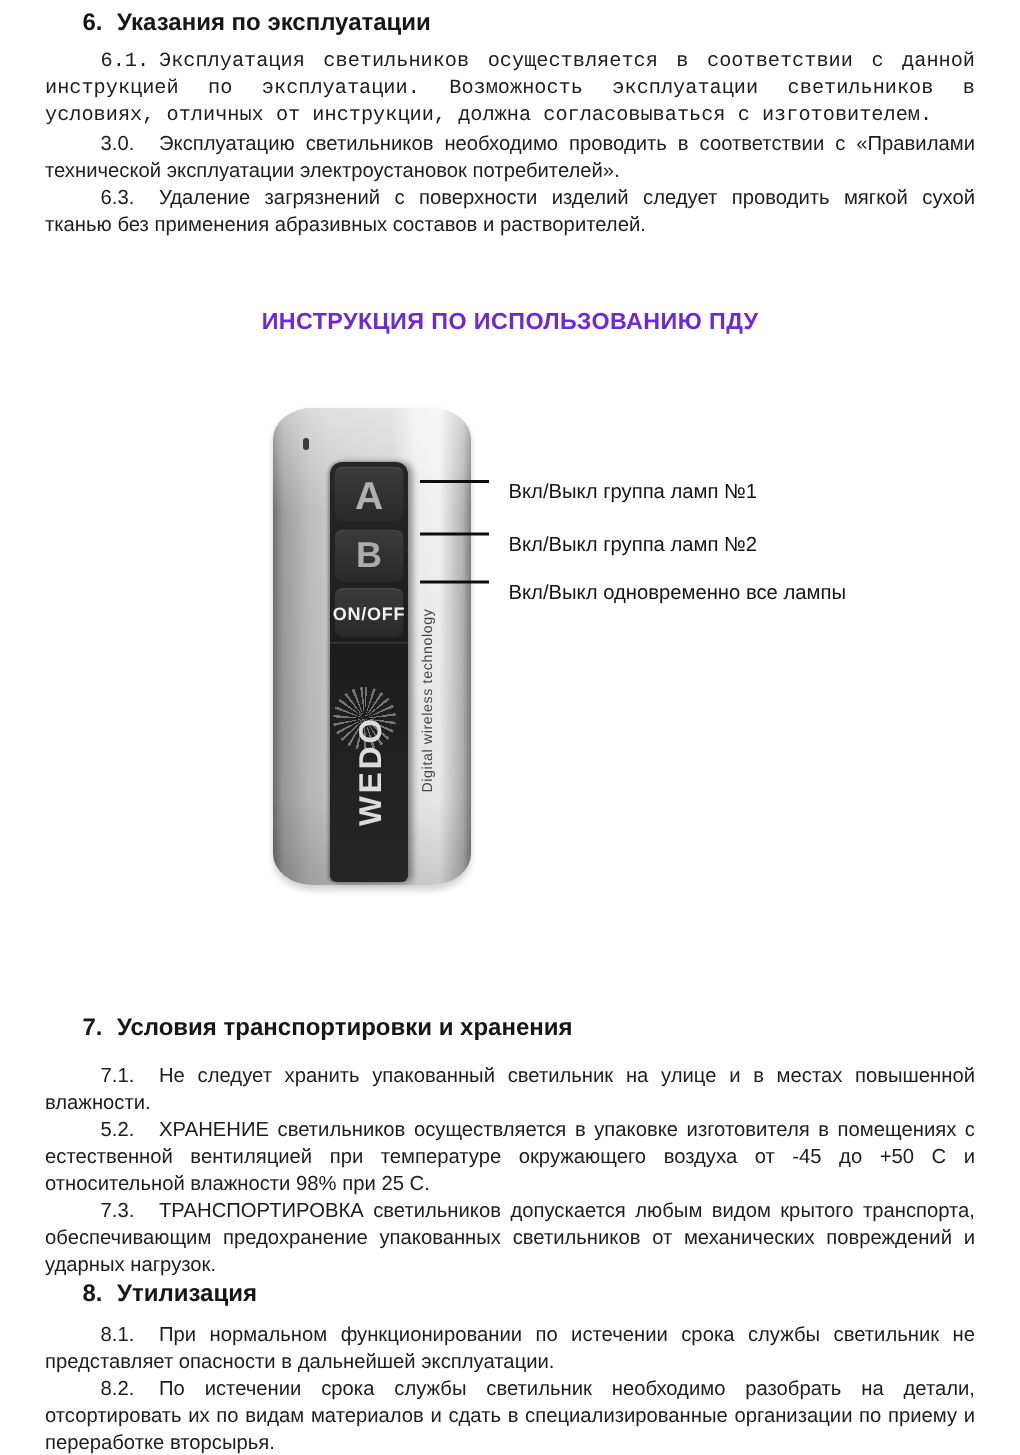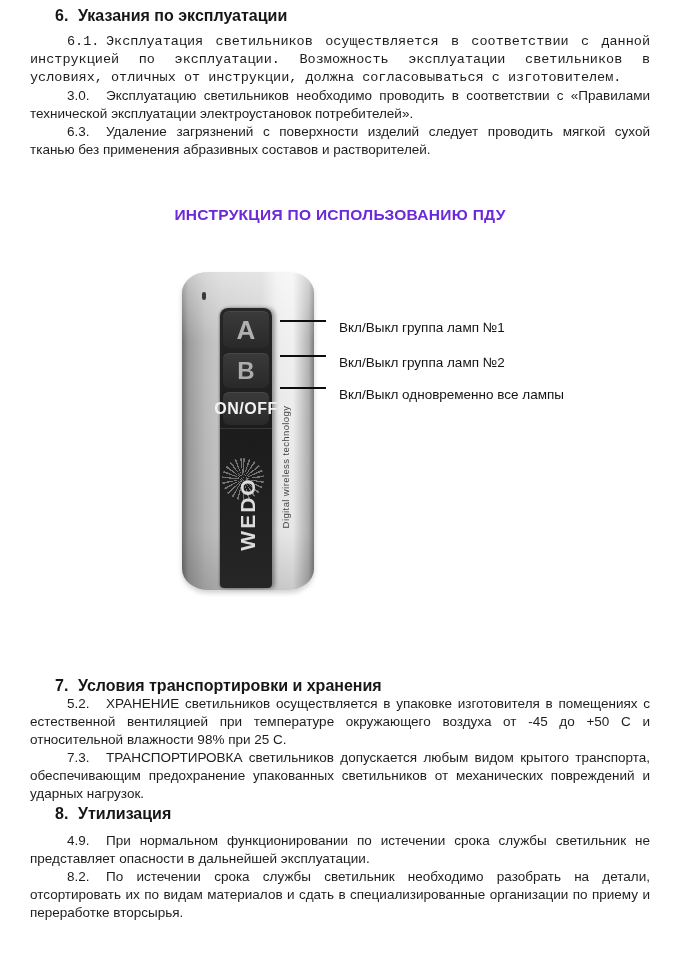--- a/index.html
+++ b/index.html
@@ -86,21 +86,21 @@
     position: absolute; left: 3px; right: 3px;
     border-radius: 6px;
     background: linear-gradient(#3a3a3a, #292929);
     border-top: 1px solid rgba(255,255,255,0.14);
     display: flex; align-items: center; justify-content: center;
   }
   .btn-a { top: 3px;  height: 36px; font-size: 26px; font-weight: bold; color: #b0b0b0; }
   .btn-b { top: 45px; height: 34px; font-size: 24px; font-weight: bold; color: #acacac; }
   .btn-onoff {
     top: 84px; height: 32px;
-    font-size: 16px; font-weight: bold; color: #f2f2f2; letter-spacing: 0.5px; align-items: center;
+    font-size: 12px; font-weight: bold; color: #f2f2f2; letter-spacing: 0.5px; align-items: center;
   }
   .starburst {
     position: absolute; left: 40px; top: 186px; width: 42px; height: 42px;
     border-radius: 50%;
     background: repeating-conic-gradient(rgba(215,215,215,0.55) 0deg 5deg,
                 rgba(215,215,215,0) 5deg 16deg);
     opacity: 0.85; z-index: 3;
   }
   .brand {
     position: absolute; left: 24px; top: 230px; width: 84px; height: 24px;
@@ -174,31 +174,34 @@
       </div>
       <div class="callout callout-3">
         <span class="callout-line"></span>
         <span class="callout-label">Вкл/Выкл одновременно все лампы</span>
       </div>
     </div>
 
     <h2 class="sec-heading h7">
       <span class="sec-num">7.</span><span>Условия транспортировки и хранения</span>
     </h2>
+    <p class="para p71">
+      <span class="item-num">7.1.</span><span>Не следует хранить упакованный светильник на улице и в местах повышенной влажности.</span>
+    </p>
     <p class="para">
       <span class="item-num">5.2.</span><span>ХРАНЕНИЕ светильников осуществляется в упаковке изготовителя в помещениях с естественной вентиляцией при температуре окружающего воздуха от -45 до +50 С и относительной влажности 98% при 25 С.</span>
     </p>
     <p class="para">
       <span class="item-num">7.3.</span><span>ТРАНСПОРТИРОВКА светильников допускается любым видом крытого транспорта, обеспечивающим предохранение упакованных светильников от механических повреждений и ударных нагрузок.</span>
     </p>
 
     <h2 class="sec-heading h8">
       <span class="sec-num">8.</span><span>Утилизация</span>
     </h2>
     <p class="para p81">
-      <span class="item-num">4.9.</span><span>При нормальном функционировании по истечении срока службы светильник не представляет опасности в дальнейшей эксплуатации.</span>
+      <span class="item-num">8.1.</span><span>При нормальном функционировании по истечении срока службы светильник не представляет опасности в дальнейшей эксплуатации.</span>
     </p>
     <p class="para">
       <span class="item-num">8.2.</span><span>По истечении срока службы светильник необходимо разобрать на детали, отсортировать их по видам материалов и сдать в специализированные организации по приему и переработке вторсырья.</span>
     </p>
 
   </div>
 </div>
 
 </body></html>

